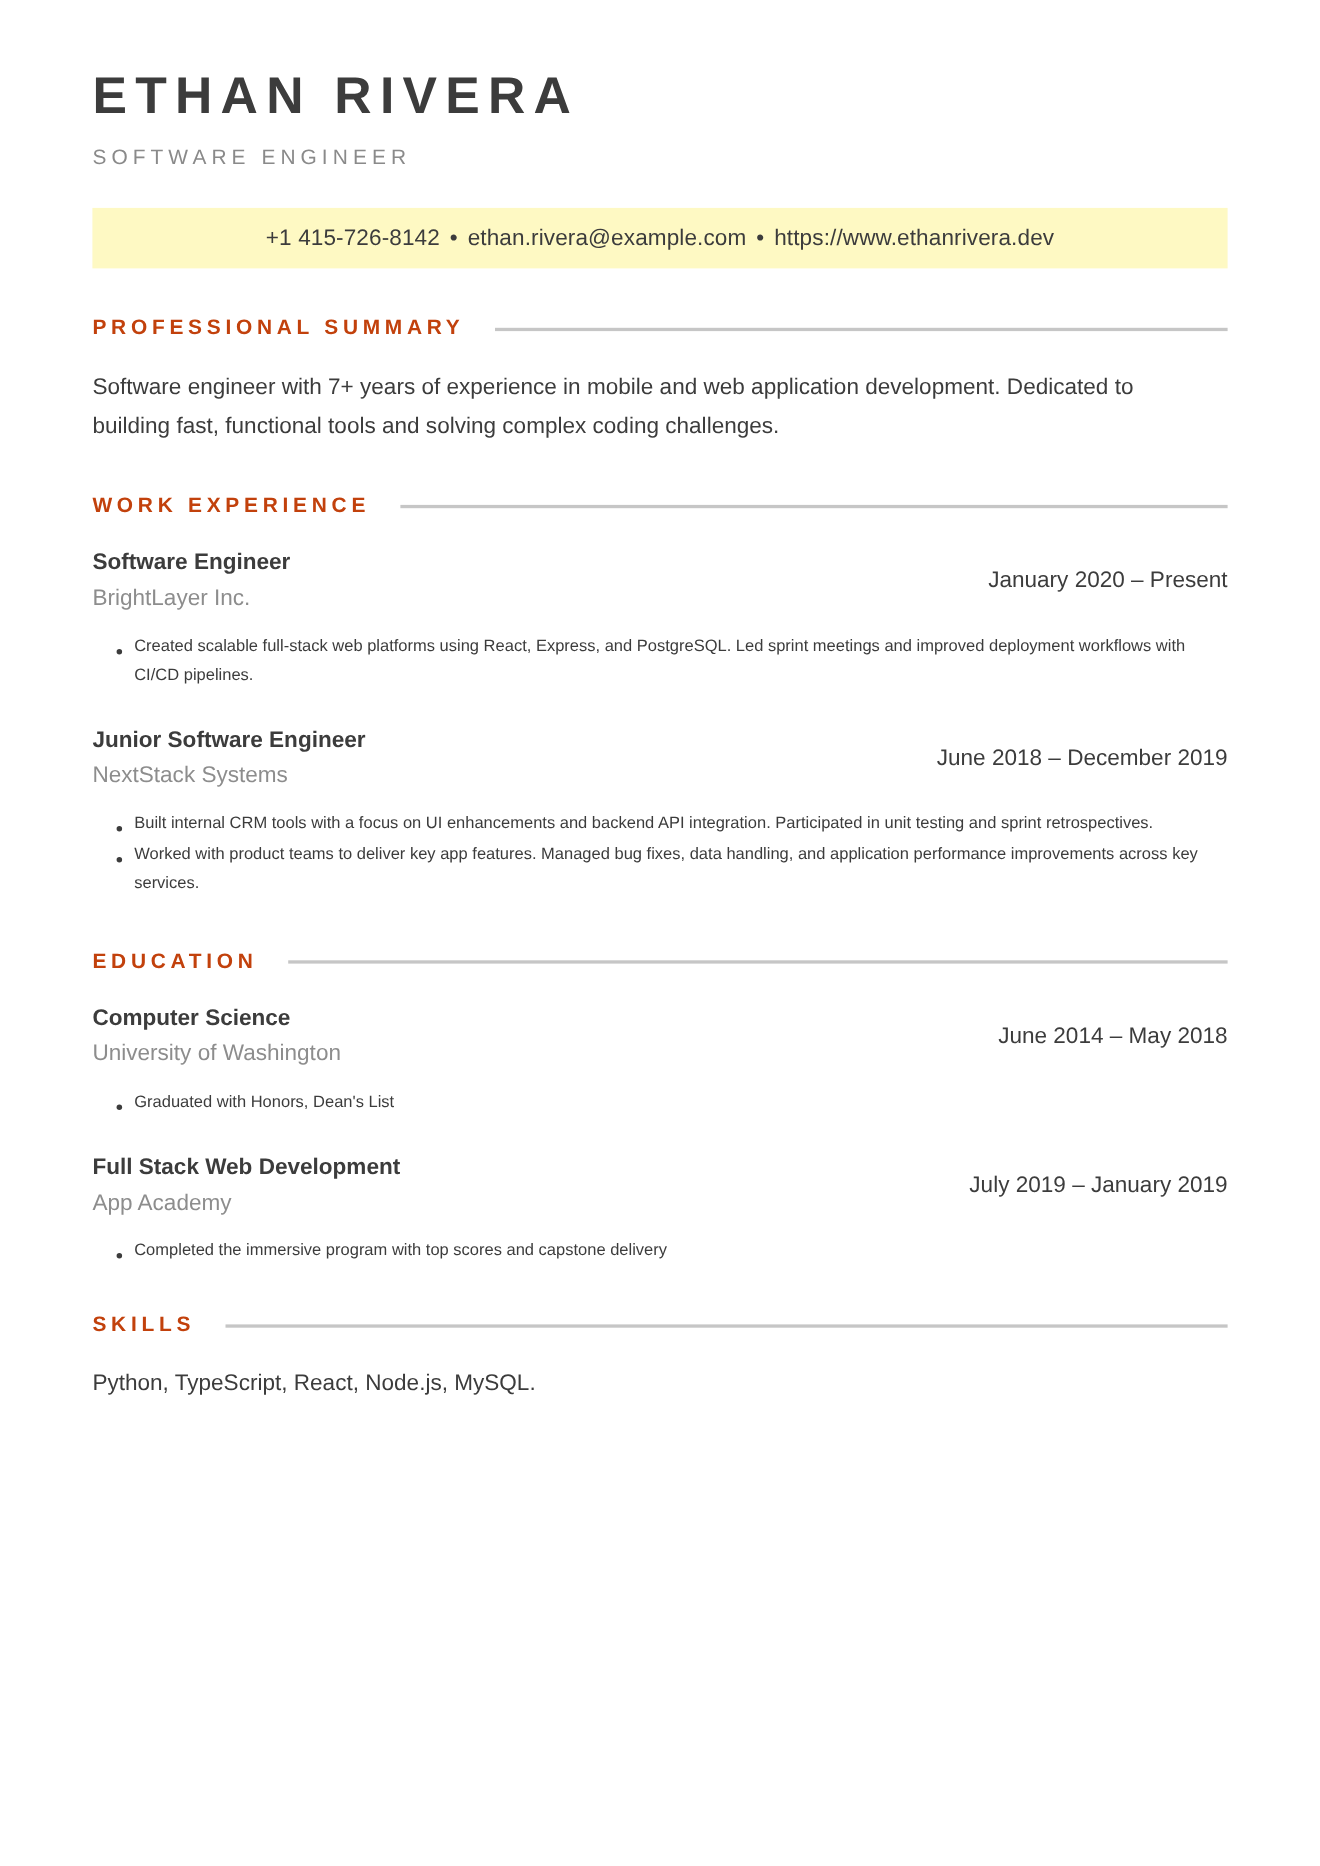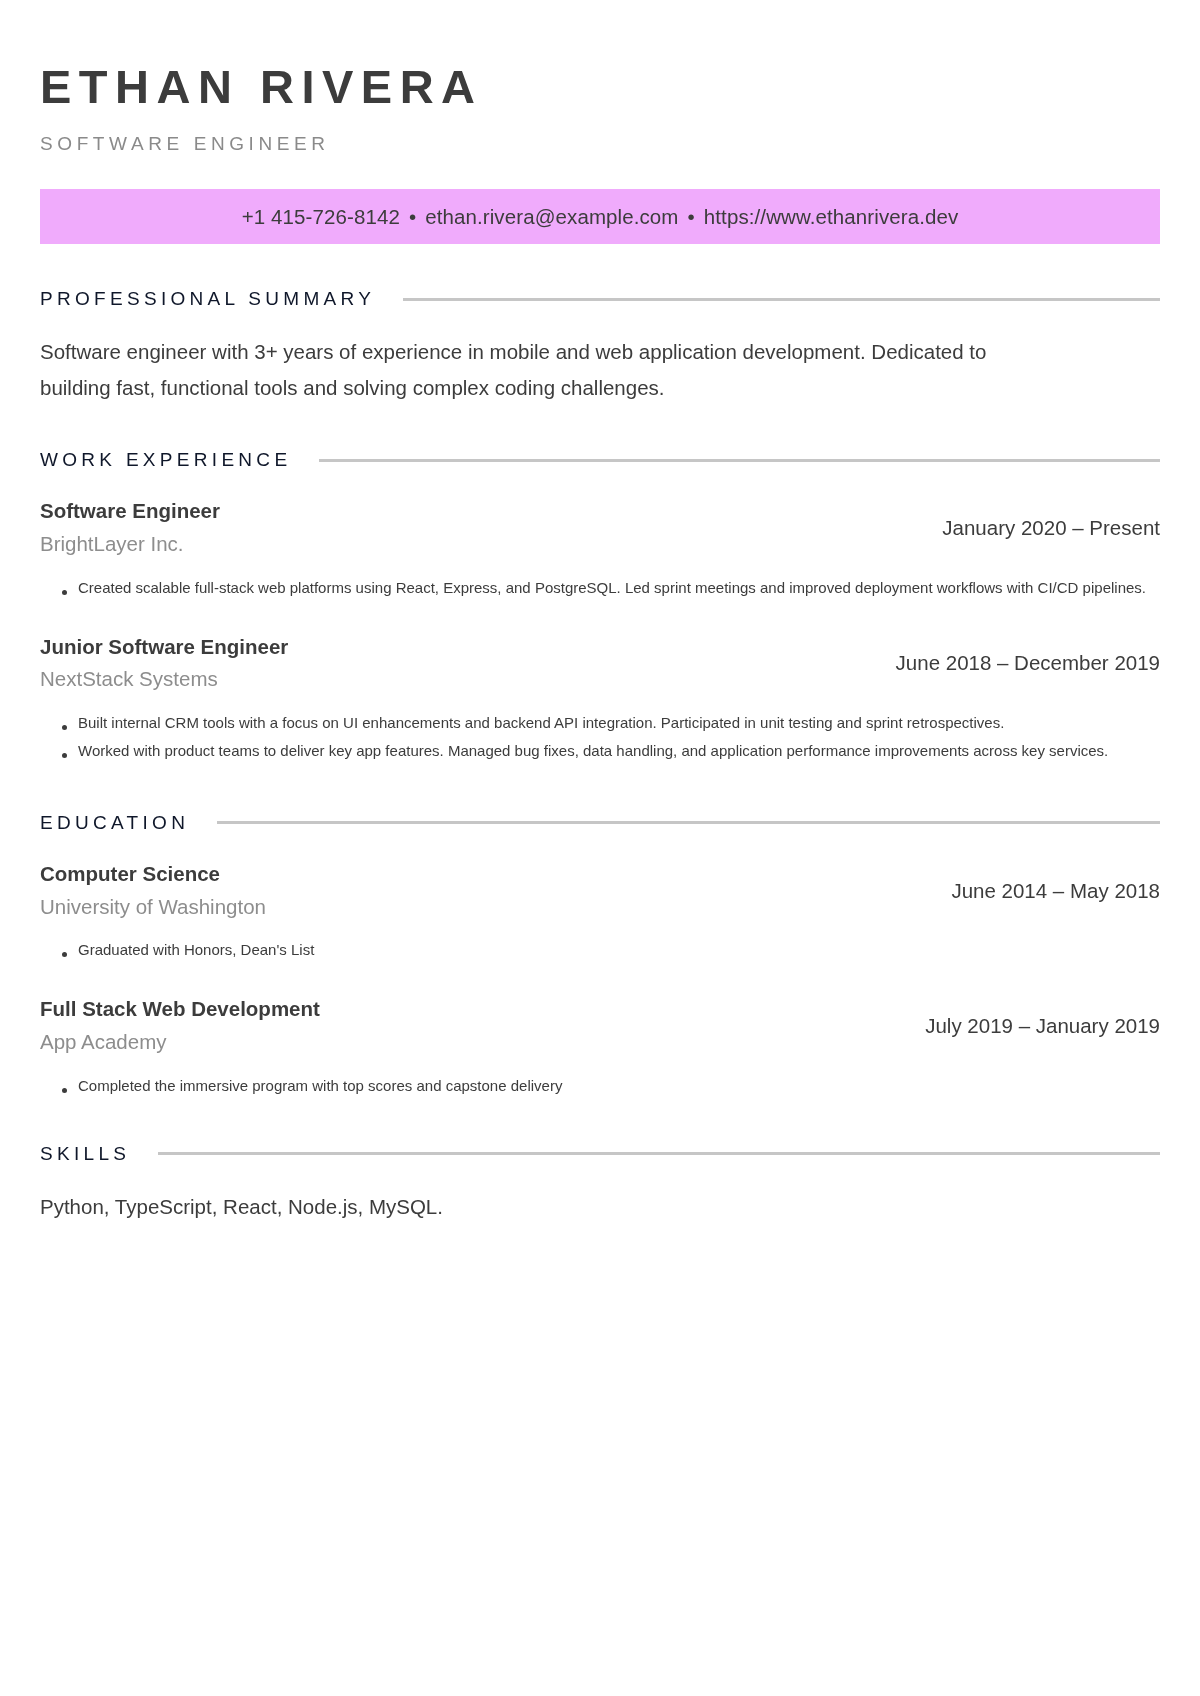--- a/index.html
+++ b/index.html
@@ -14,21 +14,21 @@
     color: #3a3a3a;
     -webkit-font-smoothing: antialiased;
   }
 
   .page {
     position: relative;
     width: 1200px;
     height: 1475px;
     background: #ffffff;
     box-sizing: border-box;
-    padding: 0 40px;
+    padding: 0 84px;
   }
 
   
   .header {
     padding-top: 62px;
   }
   .name {
     font-size: 47px;
     font-weight: bold;
     letter-spacing: 7.5px;
@@ -42,21 +42,21 @@
     letter-spacing: 4.6px;
     color: #8a8a8a;
     margin: 22px 0 0 0;
     font-weight: normal;
     white-space: pre;
   }
 
   
   .contactbar {
     margin-top: 34px;
-    background: #f0abfc;
+    background: #fef9c3;
     height: 55px;
     display: flex;
     align-items: center;
     justify-content: center;
     font-size: 20.5px;
     color: #3c3c3c;
     letter-spacing: 0.1px;
   }
   .contactbar .sep {
     margin: 0 9px;
@@ -72,23 +72,23 @@
   .section {
     margin-top: 44px;
   }
   .section-head {
     display: flex;
     align-items: center;
     gap: 0;
   }
   .section-title {
     font-size: 19px;
-    font-weight: normal;
+    font-weight: bold;
     letter-spacing: 4.3px;
-    color: #0f172a;
+    color: #c2410c;
     white-space: nowrap;
   }
   .section-rule {
     flex: 1 1 auto;
     height: 3px;
     background: #c6c6c6;
     margin-left: 28px;
   }
 
   
@@ -184,21 +184,21 @@
     <span>ethan.rivera@example.com</span>
     <span class="sep">•</span>
     <span class="link">https://www.ethanrivera.dev</span>
   </div>
 
   <div class="section">
     <div class="section-head">
       <div class="section-title">PROFESSIONAL SUMMARY</div>
       <div class="section-rule"></div>
     </div>
-    <div class="summary">Software engineer with 3+ years of experience in mobile and web application development. Dedicated to building fast, functional tools and solving complex coding challenges.</div>
+    <div class="summary">Software engineer with 7+ years of experience in mobile and web application development. Dedicated to building fast, functional tools and solving complex coding challenges.</div>
   </div>
 
   <div class="section">
     <div class="section-head">
       <div class="section-title">WORK EXPERIENCE</div>
       <div class="section-rule"></div>
     </div>
 
     <div class="entry">
       <div class="entry-top">

